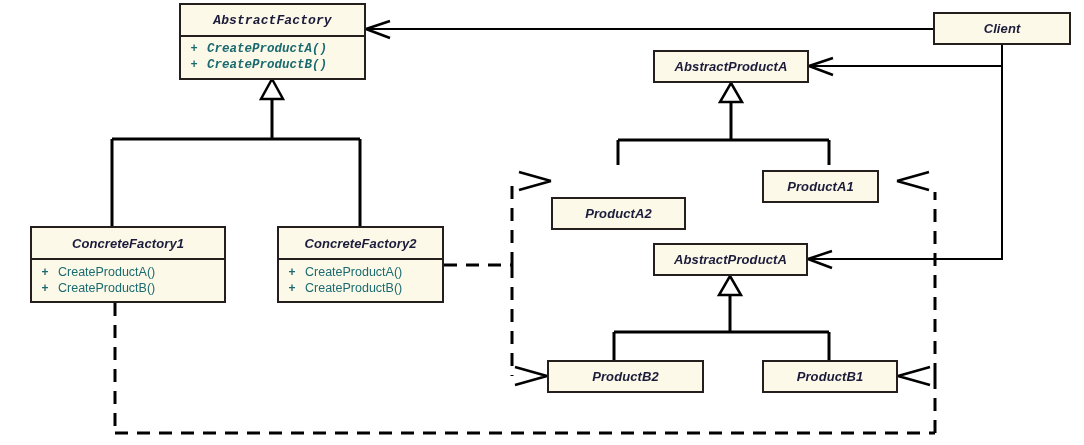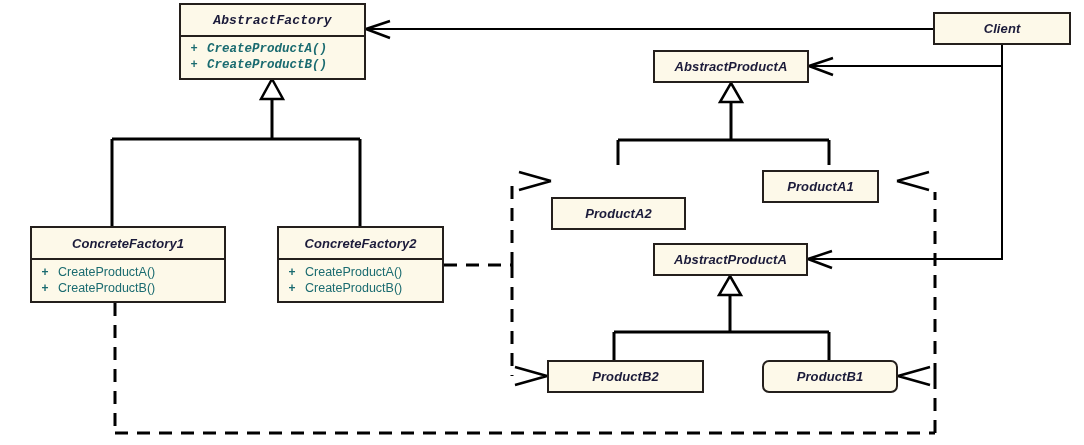--- a/index.html
+++ b/index.html
@@ -79,21 +79,21 @@
   }
   
   #class-abstract-factory   { left: 179px; top: 3px;   width: 187px; font-family: Liberation Mono, monospace; }
   #class-concrete-factory-1 { left: 30px;  top: 226px; width: 196px; }
   #class-concrete-factory-2 { left: 277px; top: 226px; width: 167px; }
   #class-abstract-product-a { left: 653px; top: 50px;  width: 156px; height: 33px; }
   #class-product-a2         { left: 551px; top: 165px; width: 135px; height: 33px; margin-top: 32px; }
   #class-product-a1         { left: 762px; top: 170px; width: 117px; height: 33px; }
   #class-abstract-product-b { left: 653px; top: 243px; width: 155px; height: 33px; }
   #class-product-b2         { left: 547px; top: 360px; width: 157px; height: 33px; }
-  #class-product-b1         { left: 762px; top: 360px; width: 136px; height: 33px; border-radius: 7px; }
+  #class-product-b1         { left: 762px; top: 360px; width: 136px; height: 33px; }
   #class-client             { left: 933px; top: 12px;  width: 138px; height: 33px; }
   #class-abstract-product-a .uml-name,
   #class-product-a2 .uml-name,
   #class-product-a1 .uml-name,
   #class-abstract-product-b .uml-name,
   #class-product-b2 .uml-name,
   #class-product-b1 .uml-name,
   #class-client .uml-name {
     padding-top: 8px;
     padding-bottom: 8px;

